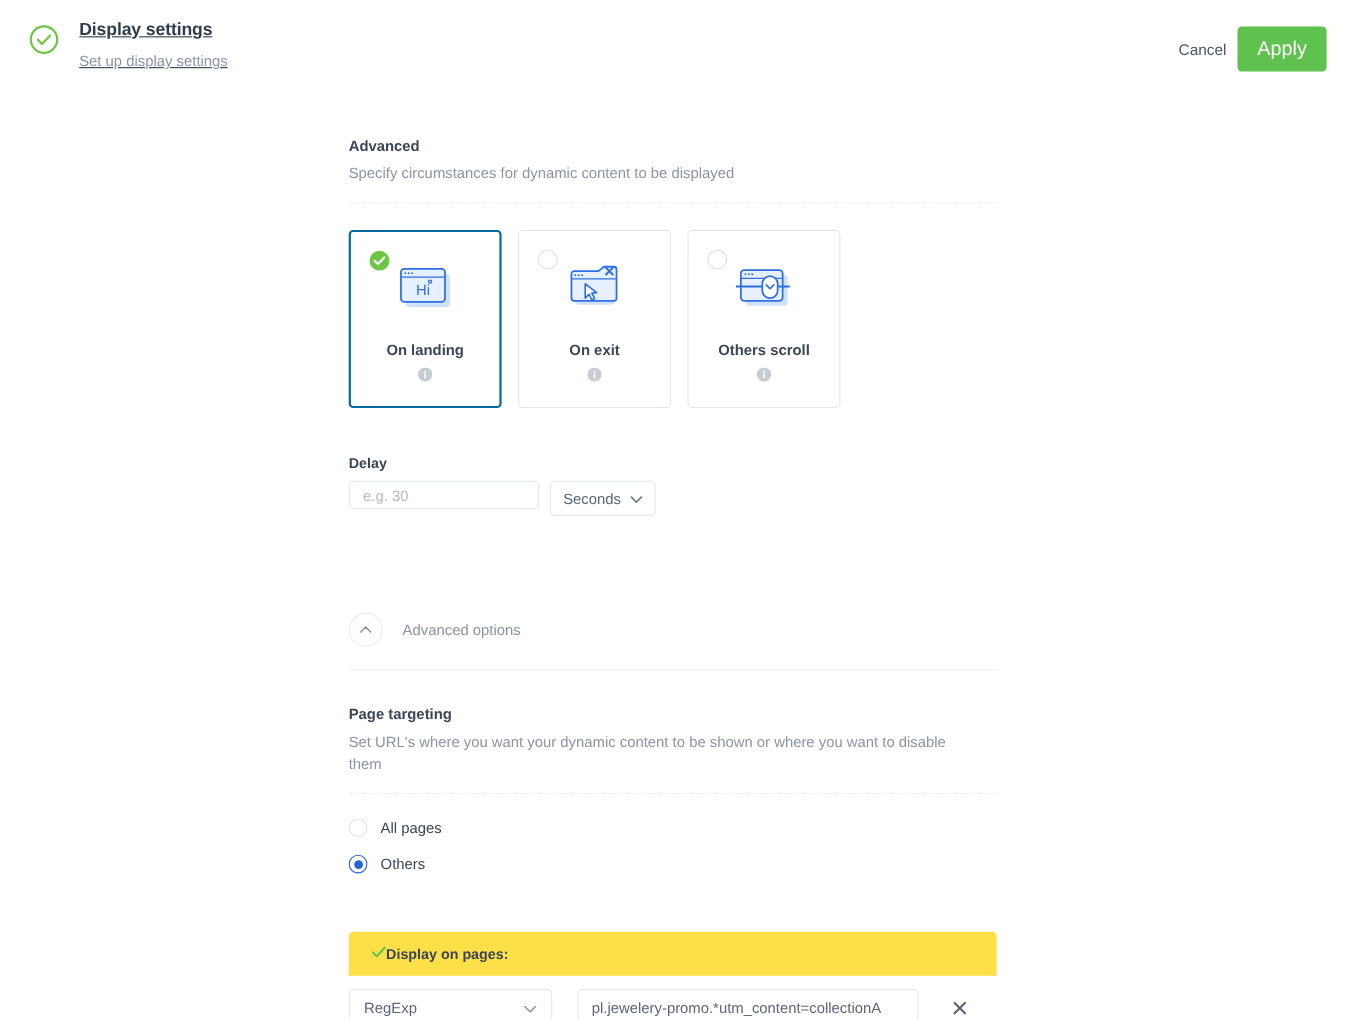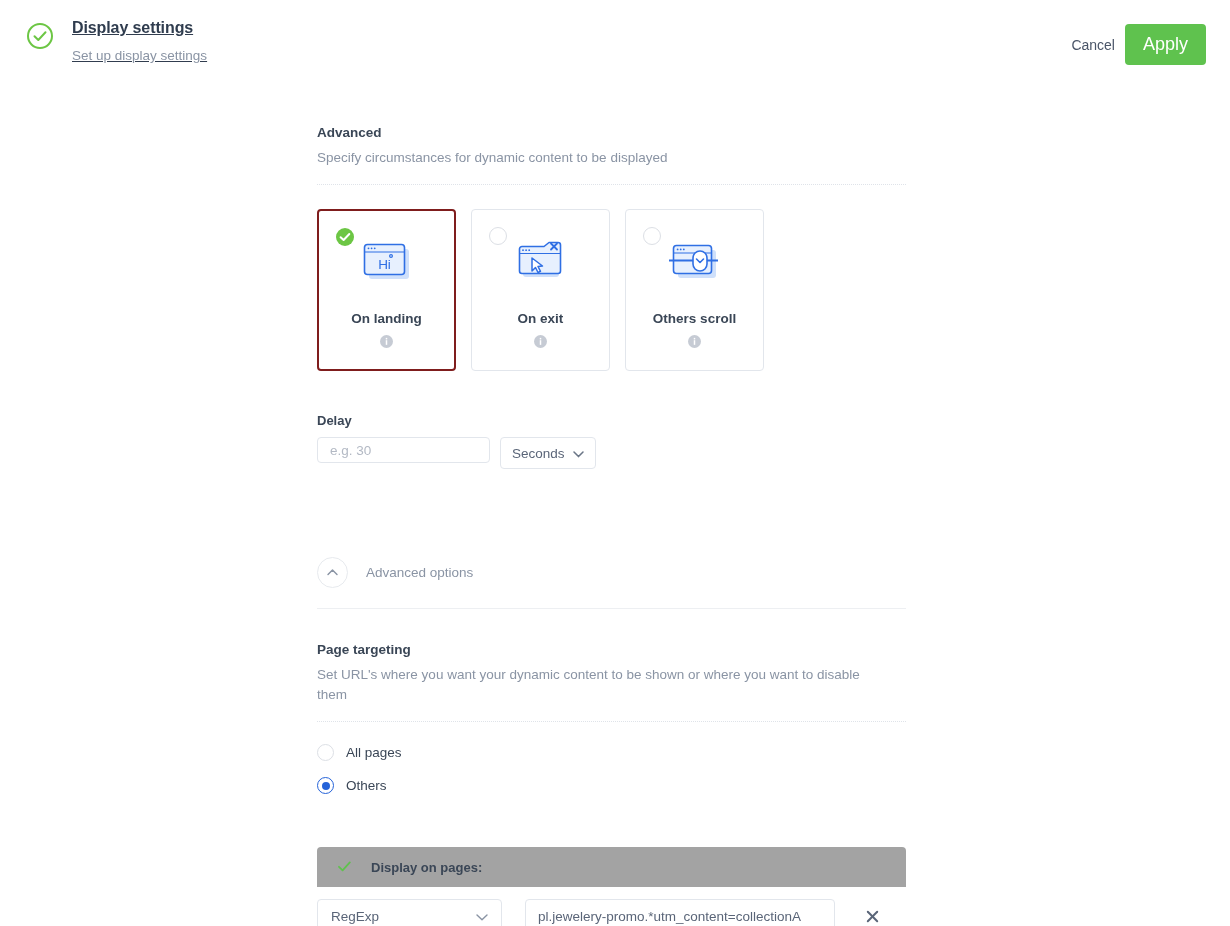--- a/index.html
+++ b/index.html
@@ -115,21 +115,21 @@
     height: 162px;
     border: 1px solid #e2e6ec;
     border-radius: 4px;
     background: #ffffff;
     cursor: pointer;
     display: flex;
     flex-direction: column;
     align-items: center;
   }
   .card.selected {
-    border: 2px solid #7f1d1d;
+    border: 2px solid #0369a1;
   }
   .card-mark {
     position: absolute;
     left: 17px;
     top: 17px;
     width: 18px;
     height: 18px;
   }
   .card.selected .card-mark { left: 16px; top: 16px; }
   .radio-empty {
@@ -256,27 +256,27 @@
     background: #2563d9;
   }
   .radio-label {
     font-size: 13.5px;
     color: #3a4656;
   }
 
   
   .banner {
     margin-top: 53px;
-    background: #a3a3a3;
+    background: #fde047;
     border-radius: 4px 4px 0 0;
     height: 40px;
     display: flex;
     align-items: center;
     padding-left: 21px;
-    gap: 20px;
+    gap: 0;
   }
   .banner-label {
     font-size: 13px;
     font-weight: bold;
     color: #3a4656;
   }
   .url-row {
     display: flex;
     align-items: center;
     gap: 0;

